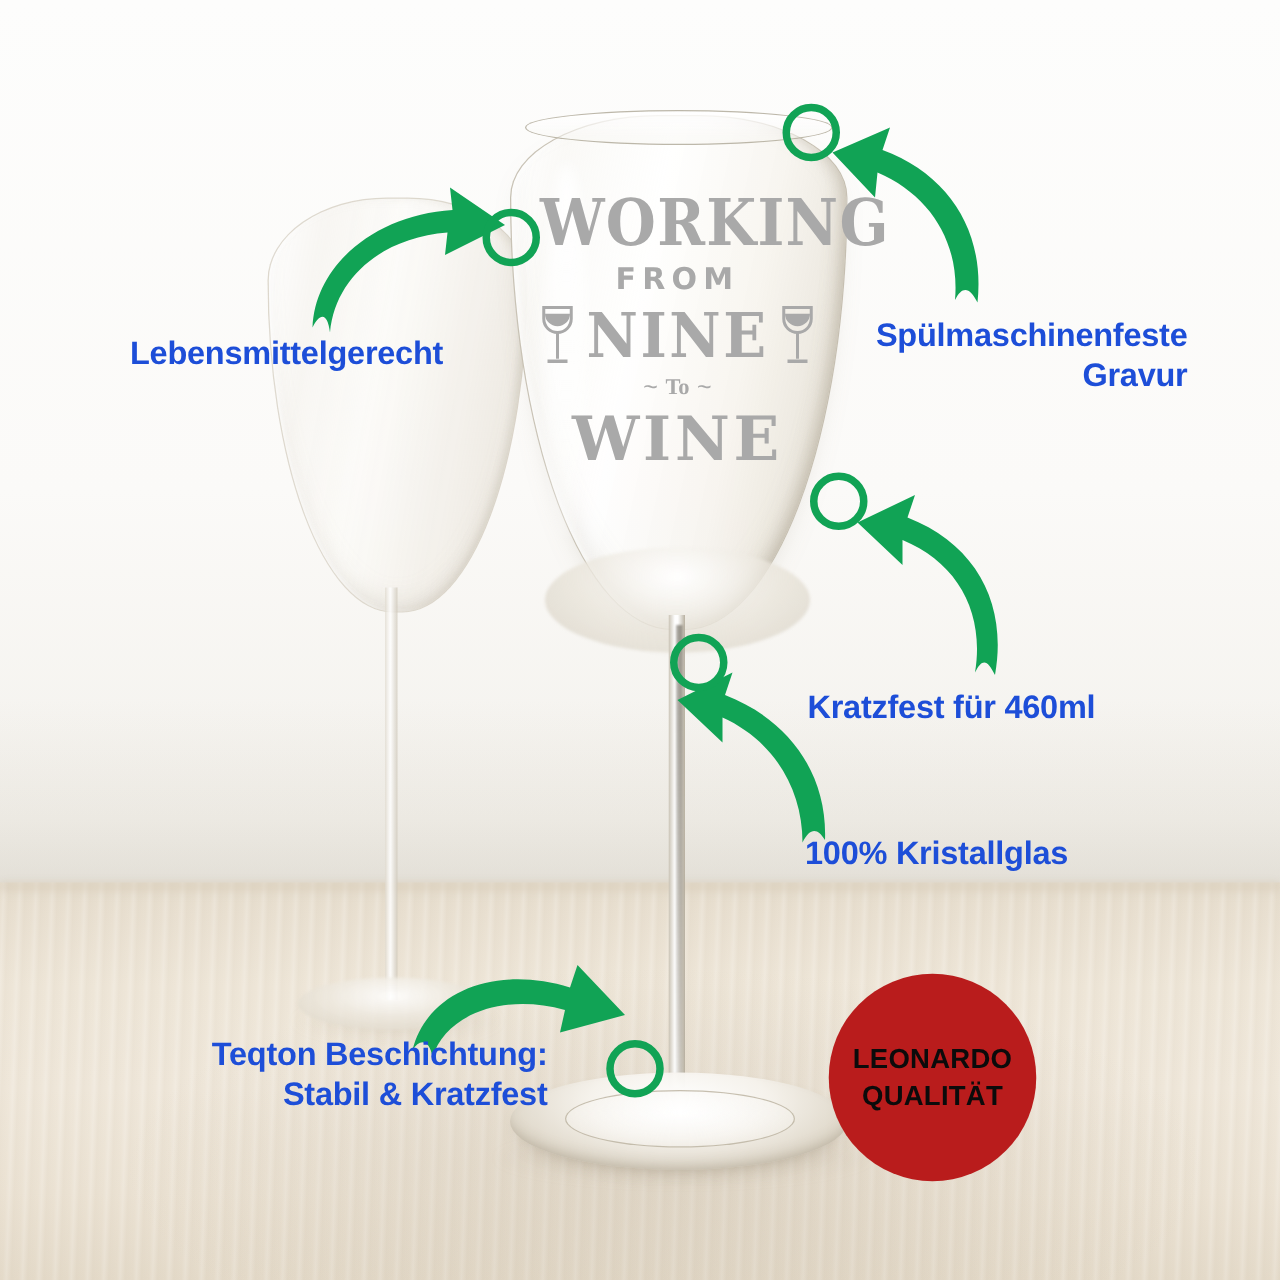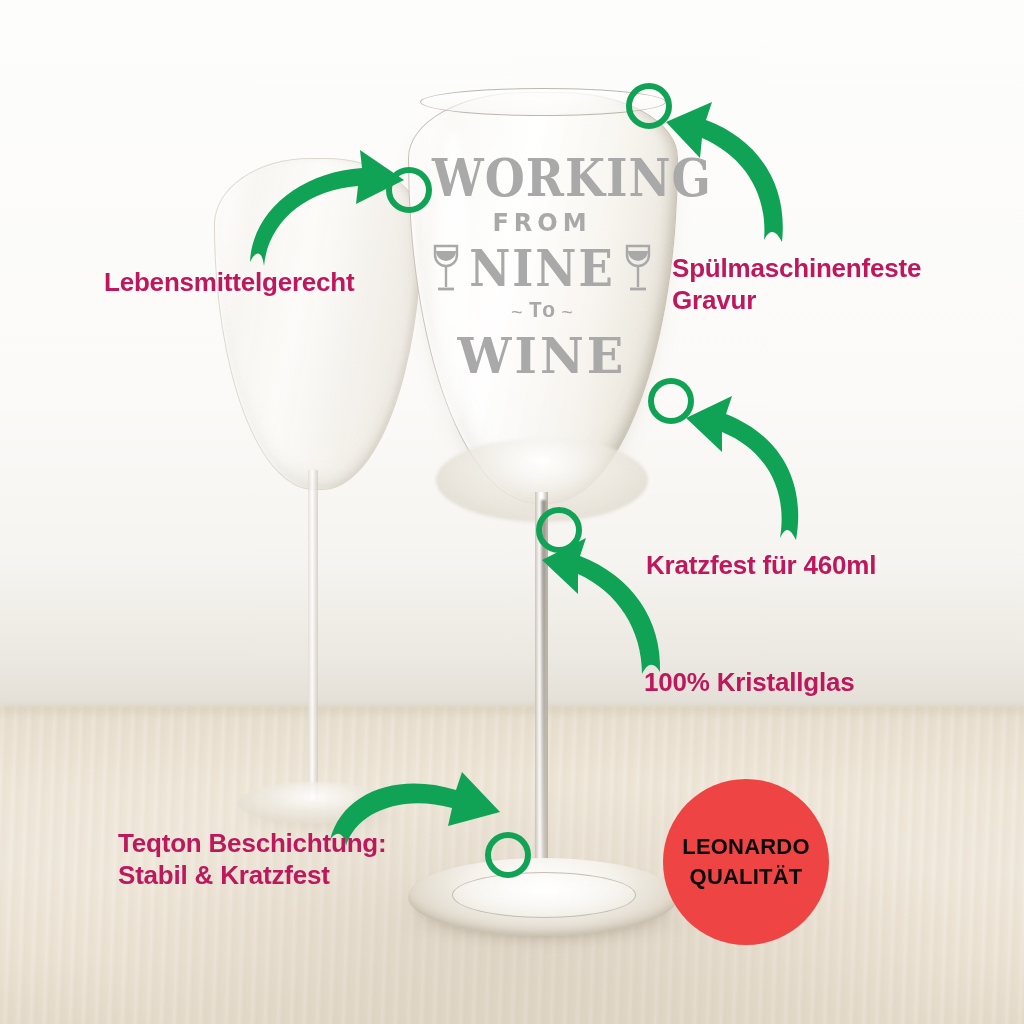--- a/index.html
+++ b/index.html
@@ -244,55 +244,55 @@
     font-size: 45px;
     letter-spacing: 2px;
     transform: scaleY(1.1);
   }
   .eng-glass-icon { width: 30px; height: 52px; flex: none; }
   .eng-to-row {
     display: flex; align-items: center; justify-content: center;
     gap: 6px; margin-top: 4px;
   }
   .eng-to {
-    font-family: Liberation Mono, monospace;
-    font-weight: bold;
-    font-size: 22px;
+    font-family: Liberation Serif, serif;
+    font-weight: bold;
+    font-size: 18px;
   }
   .eng-squiggle { font-size: 20px; line-height: 1; }
   .eng-wine {
     font-family: "DejaVu Serif", serif;
     font-weight: bold;
     font-size: 48px;
     letter-spacing: 3px;
     margin-top: 4px;
     transform: scaleY(1.02);
   }
 
   
   .overlay { position: absolute; inset: 0; }
   .overlay svg { position: absolute; inset: 0; width: 1024px; height: 1024px; }
 
   .callout {
     position: absolute;
-    color: #be185d;
+    color: #1d4ed8;
     font-weight: bold;
     font-size: 26px;
     line-height: 32px;
     white-space: pre-line;
     letter-spacing: -0.2px;
   }
-  .callout.center { text-align: left; }
+  .callout.center { text-align: right; }
 
   .badge {
     position: absolute;
     left: 663px; top: 779px;
     width: 166px; height: 166px;
     border-radius: 50%;
-    background: #ef4444;
+    background: #b91c1c;
     display: flex;
     flex-direction: column;
     align-items: center;
     justify-content: center;
     gap: 6px;
   }
   .badge-line {
     color: #0b0b0b;
     font-weight: bold;
     font-size: 22px;

